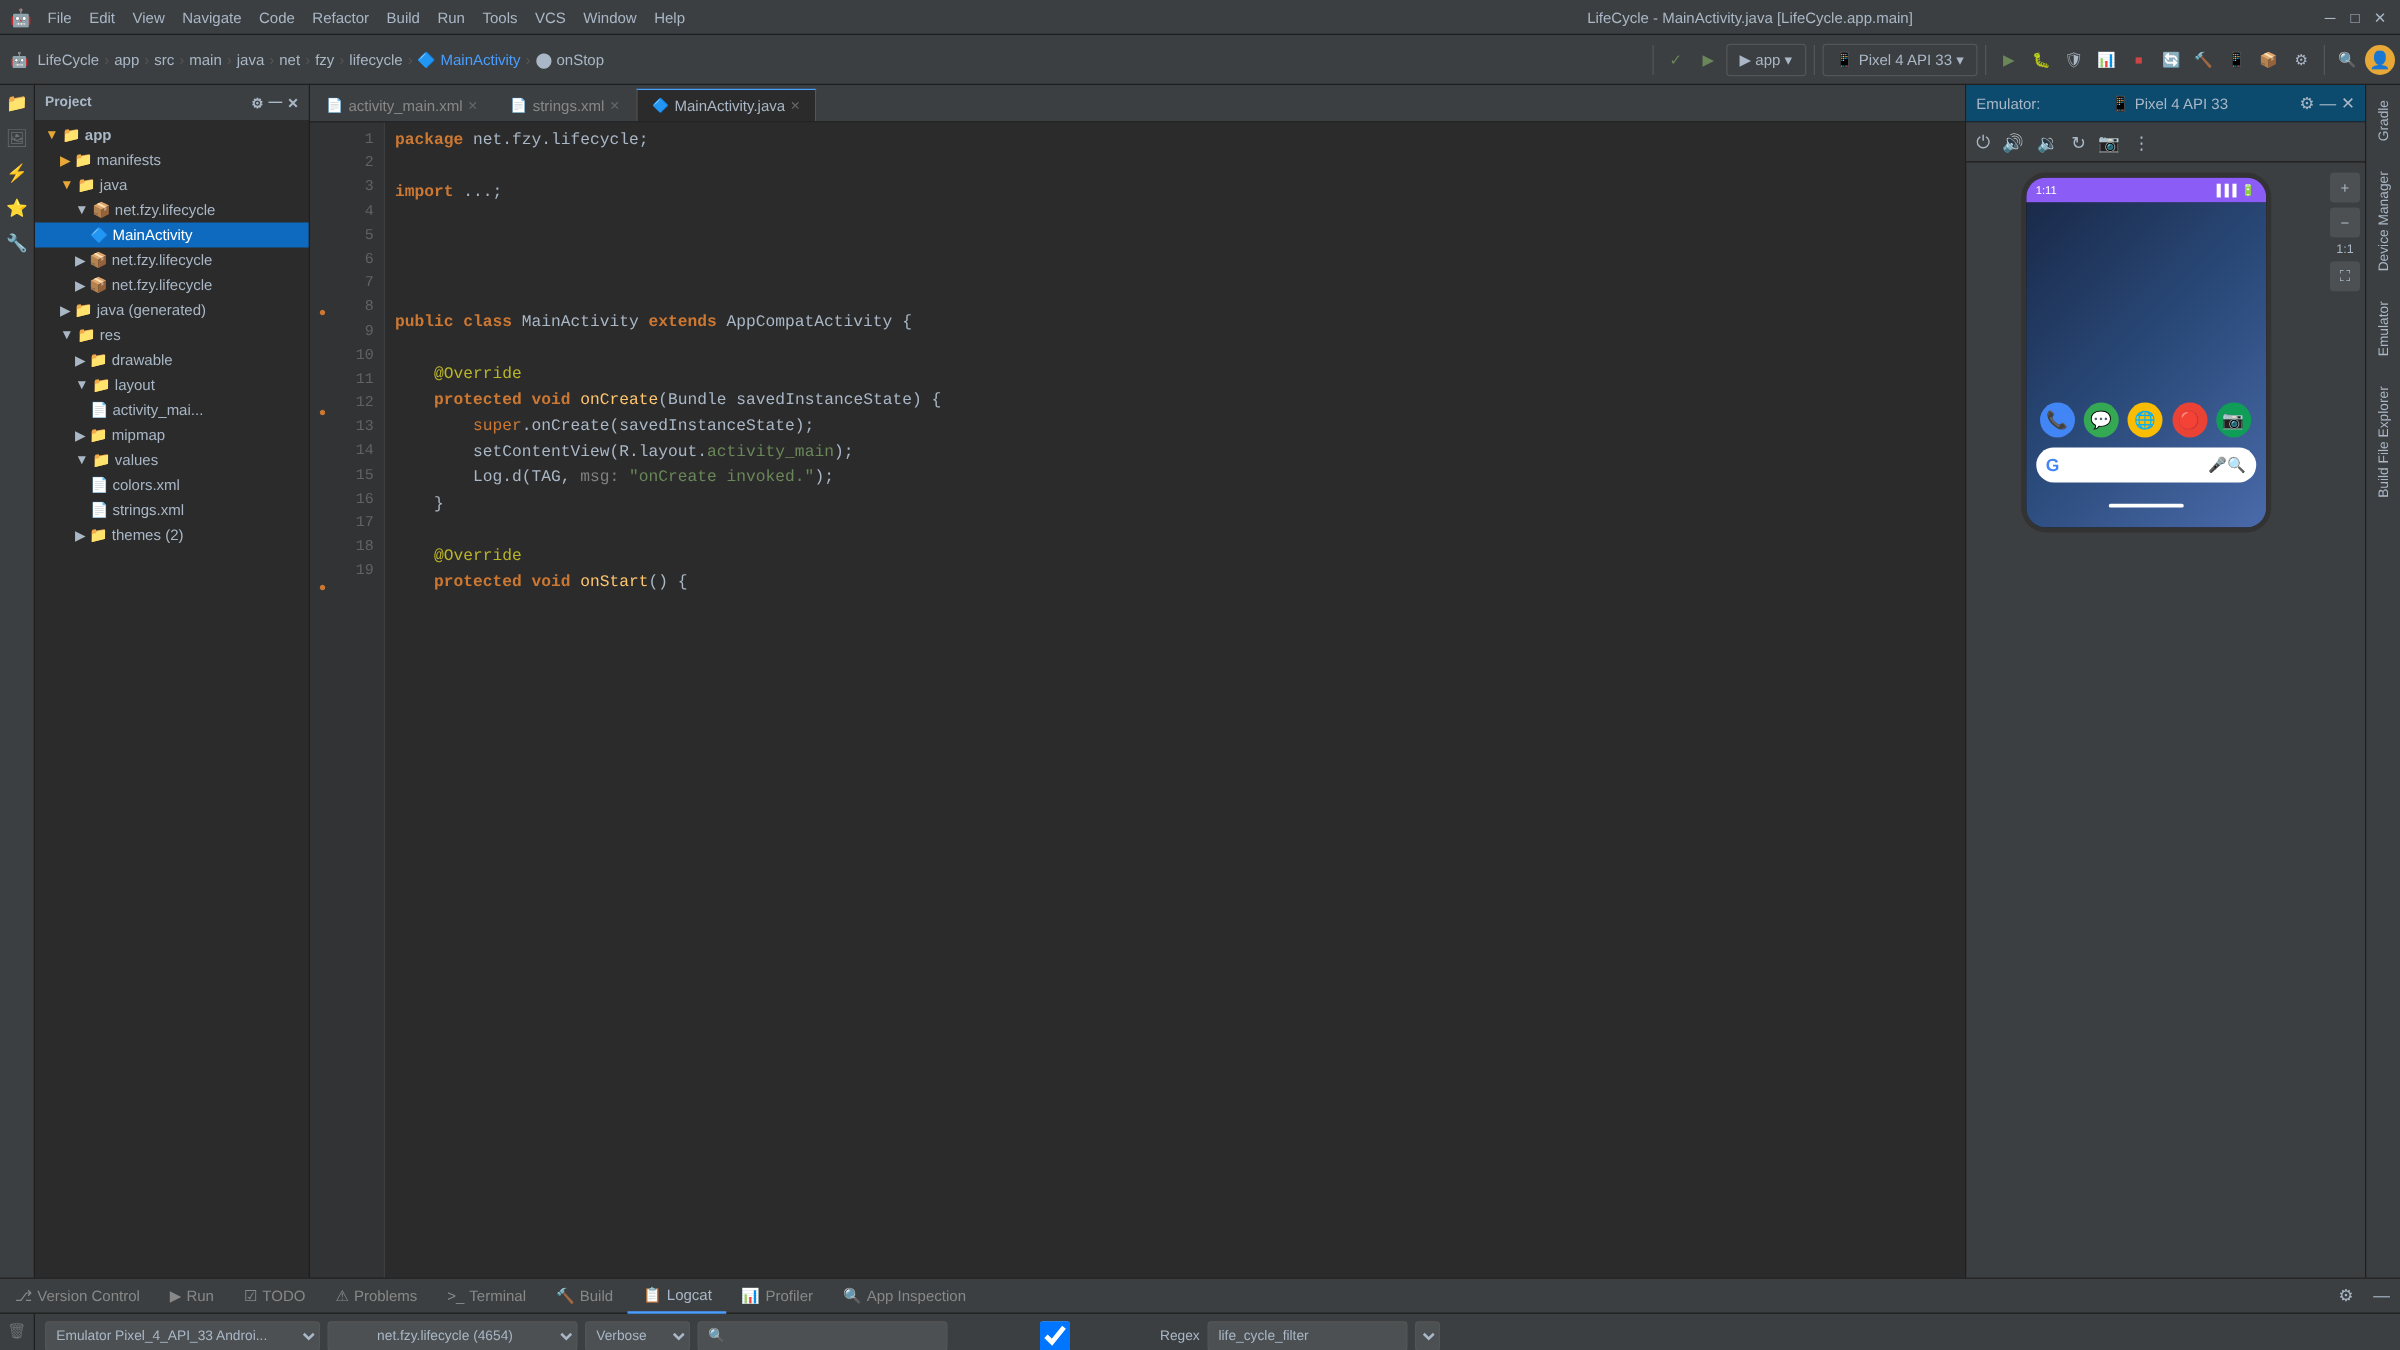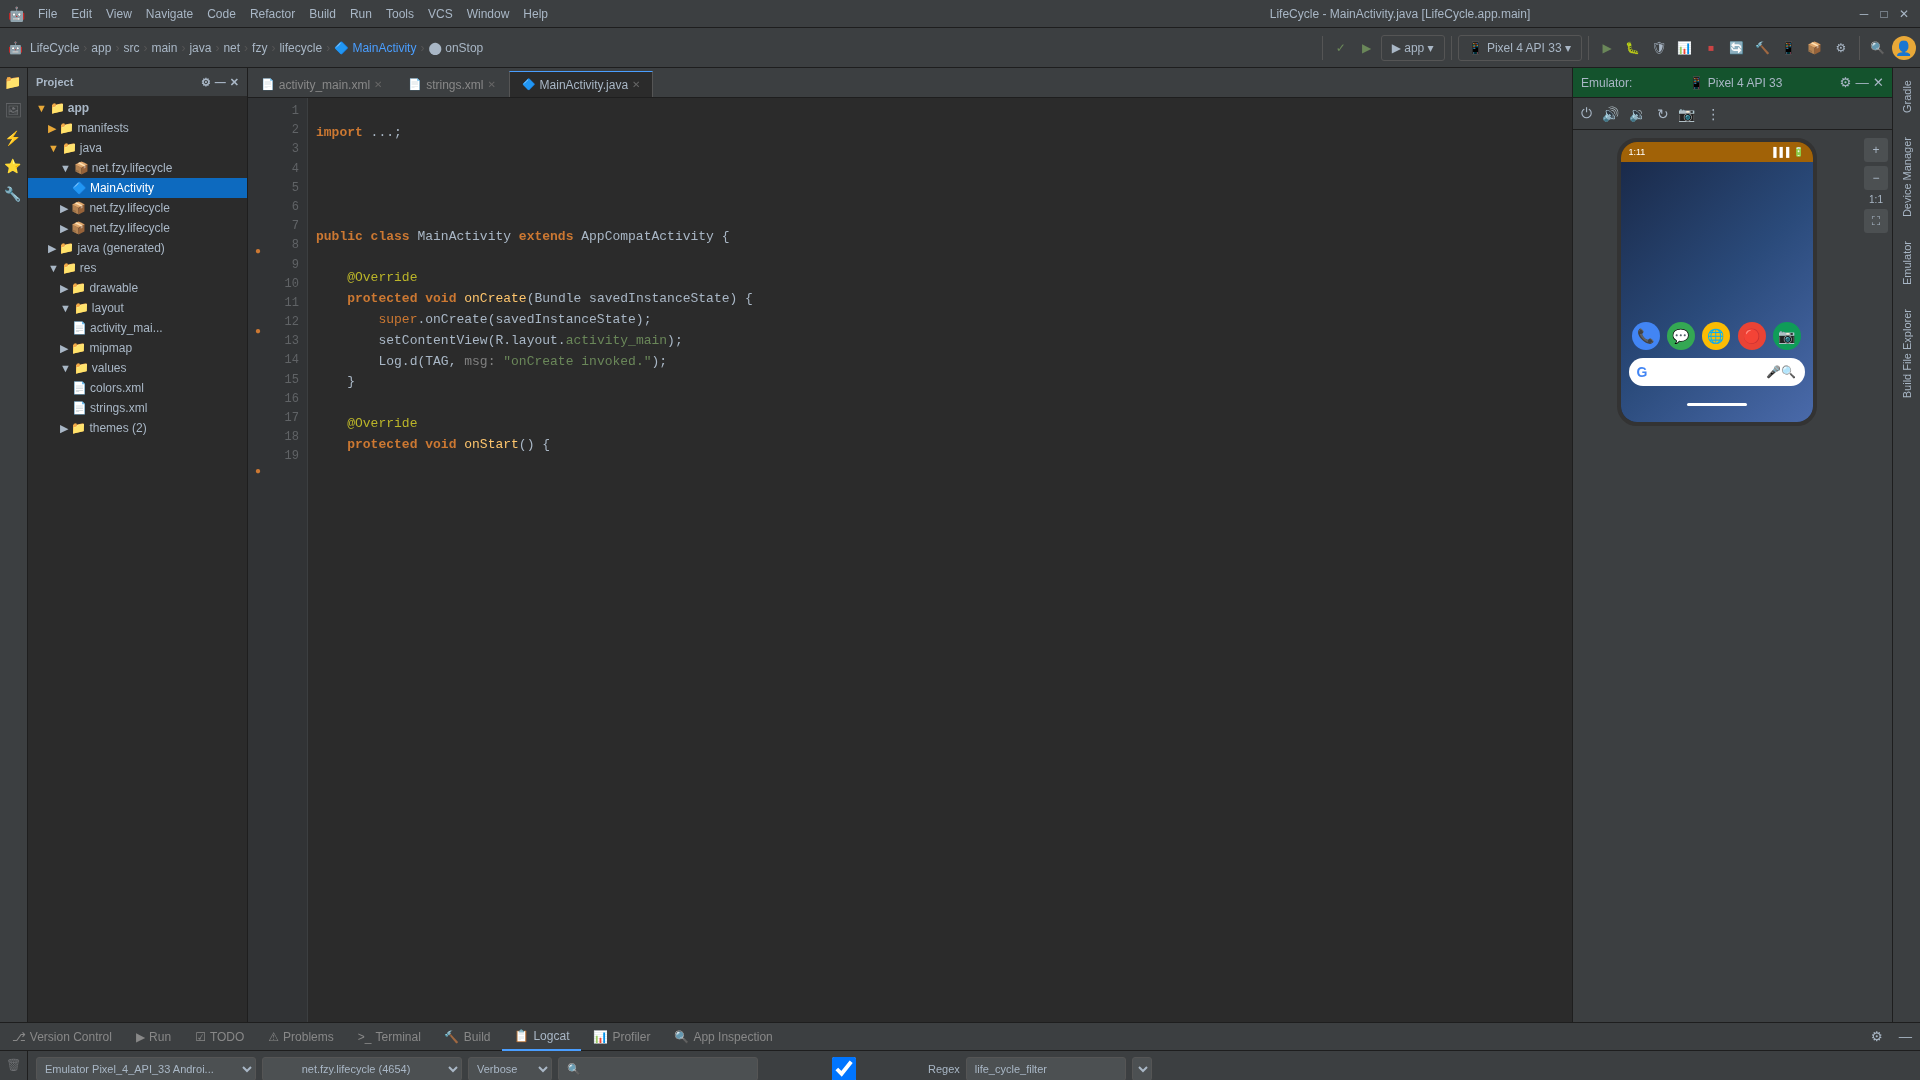--- a/index.html
+++ b/index.html
@@ -56,26 +56,26 @@
     .kw2 { color: #cc7832; }
     .str { color: #6a8759; }
     .type { color: #a9b7c6; }
     .fn { color: #ffc66d; }
     .annot { color: #bbb529; }
     #gutter { width: 20px; background: #313335; padding: 4px 2px; display: flex; flex-direction: column; align-items: center; line-height: 1.6; font-size: 10px; }
     .gutter-cell { height: 20px; display: flex; align-items: center; justify-content: center; }
 
     
     #emulator-panel { width: 320px; background: #3c3f41; border-left: 1px solid #1e1e1e; display: flex; flex-direction: column; }
-    #emulator-header { background: #14532d; padding: 4px 8px; font-size: 12px; color: #a9b7c6; display: flex; align-items: center; justify-content: space-between; height: 30px; border-bottom: 1px solid #1e1e1e; }
+    #emulator-header { background: #0c4a6e; padding: 4px 8px; font-size: 12px; color: #a9b7c6; display: flex; align-items: center; justify-content: space-between; height: 30px; border-bottom: 1px solid #1e1e1e; }
     #emulator-toolbar { background: #3c3f41; padding: 2px 4px; display: flex; align-items: center; gap: 2px; border-bottom: 1px solid #1e1e1e; height: 32px; }
     #emulator-toolbar .em-btn { background: transparent; border: none; color: #a9b7c6; cursor: pointer; padding: 2px 4px; font-size: 14px; }
     #emulator-screen-container { flex: 1; display: flex; flex-direction: column; align-items: center; justify-content: flex-start; padding: 8px; overflow: hidden; }
     #phone-frame { width: 200px; background: #1a1a1a; border-radius: 20px; border: 4px solid #333; overflow: hidden; display: flex; flex-direction: column; }
-    #phone-status-bar { background: #a16207; height: 20px; display: flex; align-items: center; justify-content: space-between; padding: 0 8px; color: #fff; font-size: 9px; }
+    #phone-status-bar { background: #8b5cf6; height: 20px; display: flex; align-items: center; justify-content: space-between; padding: 0 8px; color: #fff; font-size: 9px; }
     #phone-screen { width: 100%; background: linear-gradient(135deg, #1a2a4a 0%, #2a4a7a 50%, #4a6aaa 100%); flex: 1; min-height: 260px; display: flex; flex-direction: column; justify-content: flex-end; padding: 8px; }
     #phone-app-drawer { display: flex; justify-content: space-around; margin-bottom: 8px; }
     .app-icon-circle { width: 28px; height: 28px; border-radius: 50%; display: flex; align-items: center; justify-content: center; font-size: 14px; }
     #phone-search { background: #fff; border-radius: 20px; height: 28px; display: flex; align-items: center; padding: 0 8px; margin-bottom: 8px; }
     #phone-nav { height: 20px; display: flex; align-items: center; justify-content: center; }
     #phone-nav-bar { width: 60px; height: 3px; background: #fff; border-radius: 2px; }
     #emulator-side-controls { display: flex; flex-direction: column; align-items: center; gap: 4px; padding: 8px 4px; }
     .em-side-btn { background: #4c5052; border: none; color: #a9b7c6; cursor: pointer; width: 24px; height: 24px; border-radius: 3px; display: flex; align-items: center; justify-content: center; font-size: 12px; }
     #emulator-content { display: flex; flex: 1; }
 
@@ -354,20 +354,21 @@
           <div>12</div>
           <div>13</div>
           <div>14</div>
           <div>15</div>
         <div>16</div>
           <div>17</div>
           <div>18</div>
           <div>19</div>
       </div>
       <div id="code-content">
+        <div class="code-line"><span class="kw">package</span><span> net.fzy.lifecycle;</span></div>
         <div class="code-line">&nbsp;</div>
         <div class="code-line"><span class="kw">import</span><span> ...;</span></div>
         <div class="code-line">&nbsp;</div>
         <div class="code-line">&nbsp;</div>
         <div class="code-line">&nbsp;</div>
         <div class="code-line">&nbsp;</div>
         <div class="code-line">
           <span class="kw">public class </span>
           <span class="type">MainActivity </span>
           <span class="kw">extends </span>

